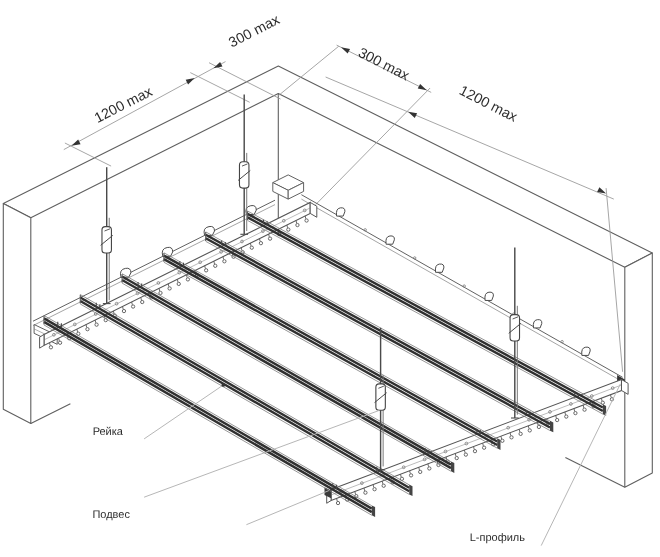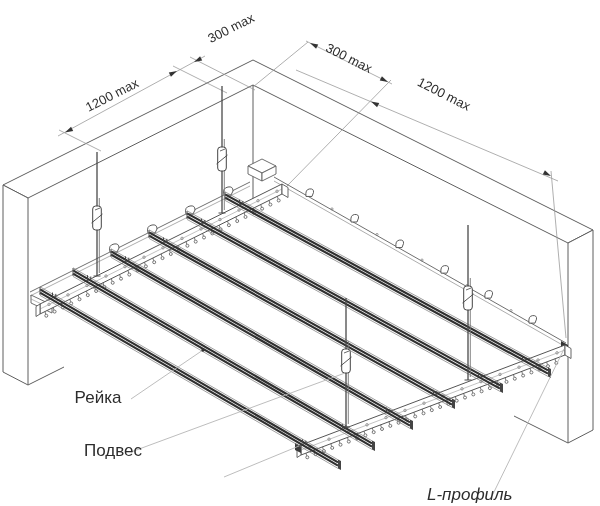--- a/index.html
+++ b/index.html
@@ -1,19 +1,19 @@
 <!DOCTYPE html>
 <html><head>
 <meta charset="utf-8">
 <style>
   html,body{margin:0;padding:0;background:#fff;}
   #stage{position:relative;width:600px;height:506px;background:#ffffff;overflow:hidden;
          font-family:"Liberation Sans",sans-serif;}
   svg{position:absolute;left:0;top:0;}
-  .lbl{position:absolute;font-size:17px;line-height:1.28;color:#2d2d2d;white-space:nowrap;}
+  .lbl{position:absolute;font-size:10px;line-height:1.28;color:#2d2d2d;white-space:nowrap;}
   .lbl.center{text-align:center;white-space:normal;}
   .dimtext{font-family:"Liberation Sans",sans-serif;font-size:13px;fill:#2d2d2d;}
 </style>
 </head>
 <body>
 
 <div id="stage">
 <svg width="600" height="506" viewBox="0 0 600 506">
 
   <g stroke="#5f5f5f" stroke-width="1" fill="none" stroke-linejoin="round">
@@ -343,15 +343,15 @@
     <circle cx="203" cy="350" r="1.7" fill="#333" stroke="none"></circle>
     <path d="M131,452 L345,373"></path>
     <path d="M224,477 L299,446"></path>
     <path d="M492,496 L564,349"></path>
   </g>
 </svg>
 
 <div class="lbl center" style="left:46px;top:387px;width:104px;">
   <span style="display:block">Рейка</span>
 </div>
-<div class="lbl" style="left:84px;top:440px;">Подвес</div>
-<div class="lbl" style="left:427px;top:484px;font-style:italic;">L-профиль</div>
+<div class="lbl" style="left:84px;top:463px;">Подвес</div>
+<div class="lbl" style="left:427px;top:484px;">L-профиль</div>
 </div>
 
 </body></html>

